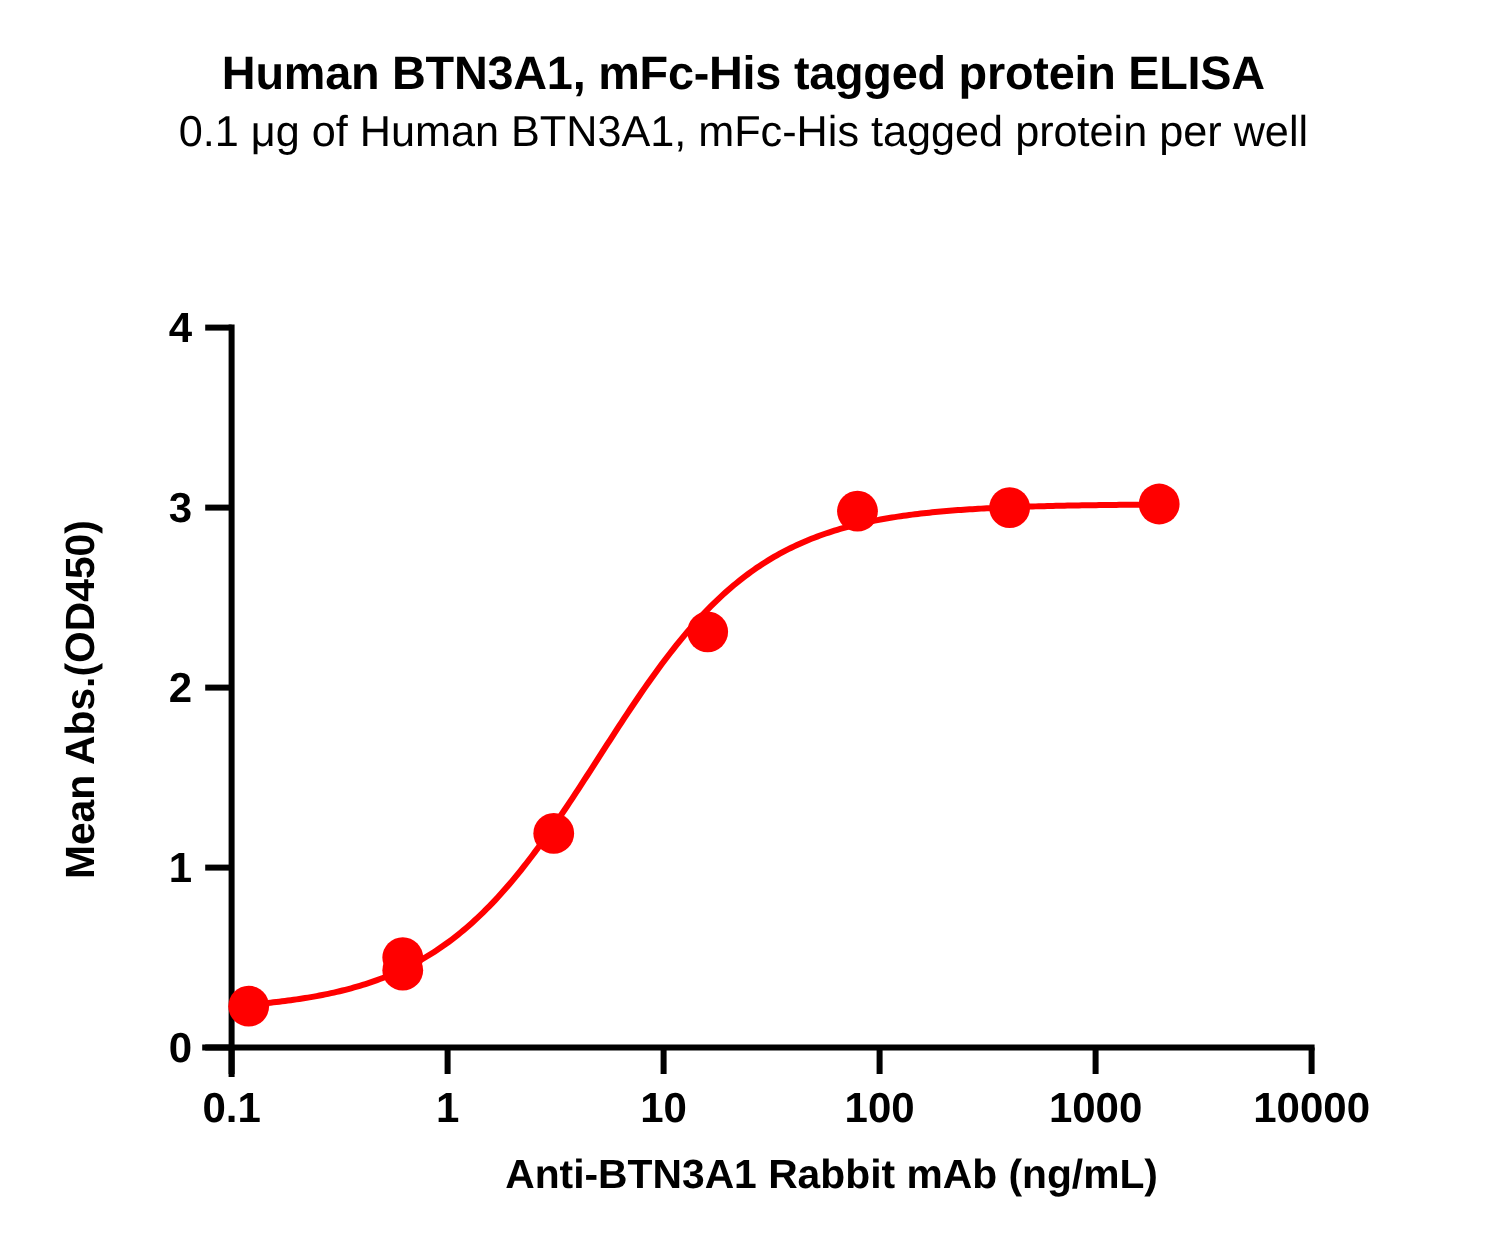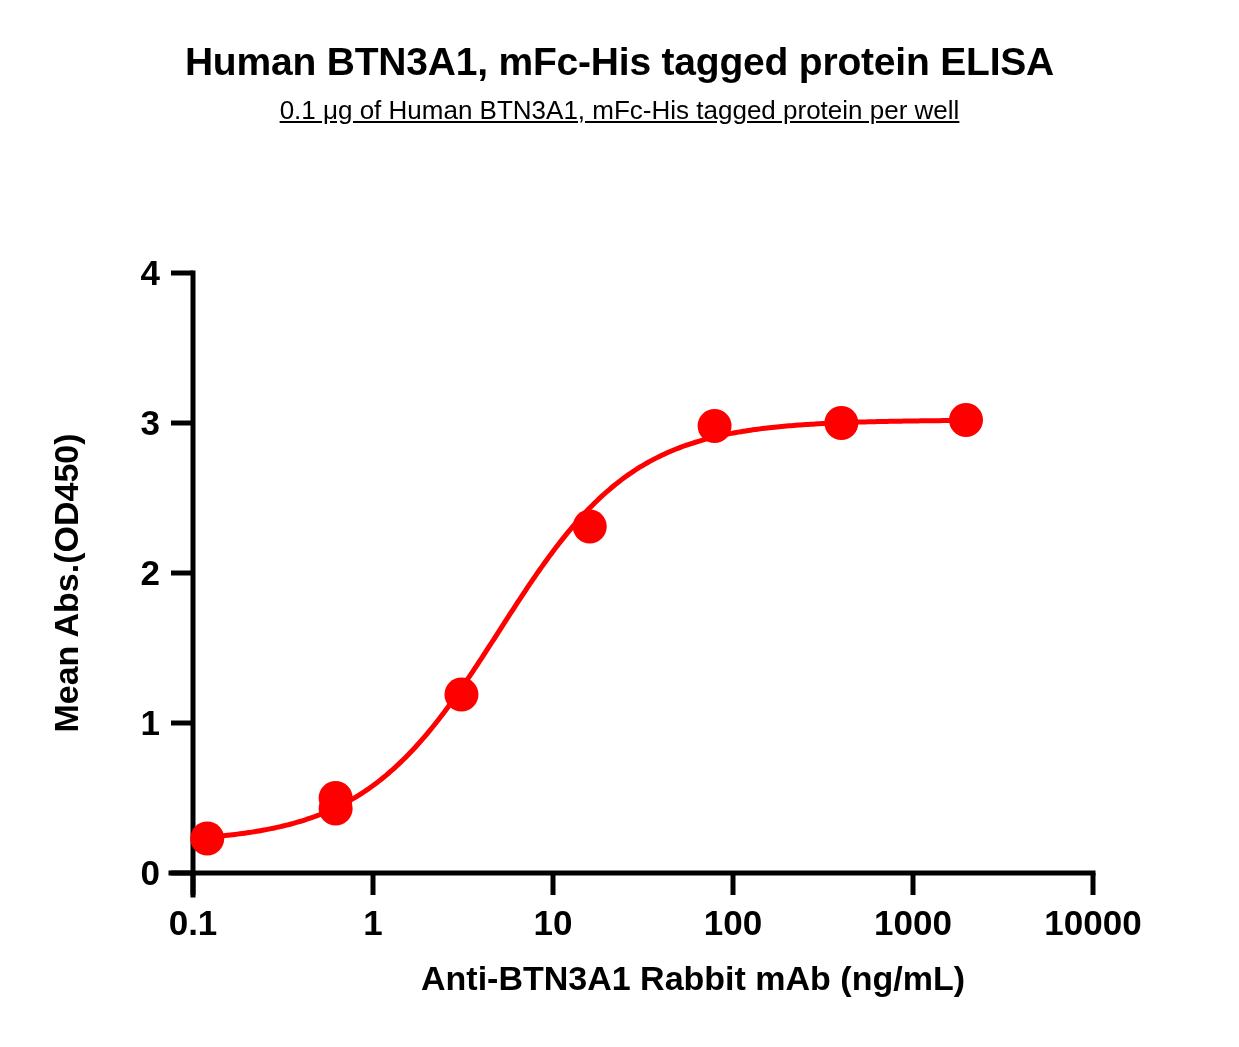--- a/index.html
+++ b/index.html
@@ -29,26 +29,25 @@
     text-align: center;
   }
   #chart-title {
     font-size: 39px;
     font-weight: bold;
     line-height: 48px;
     letter-spacing: -0.2px;
     white-space: nowrap;
   }
   #chart-subtitle {
-    font-size: 26px;
+    font-size: 36px;
     font-weight: normal;
     line-height: 40px;
     margin-top: 4px;
     white-space: nowrap;
-    text-decoration: underline;
   }
   #plot-svg {
     position: absolute;
     left: 0;
     top: 0;
   }
   .axis-line {
     stroke: #000000;
     stroke-width: 5;
     fill: none;

